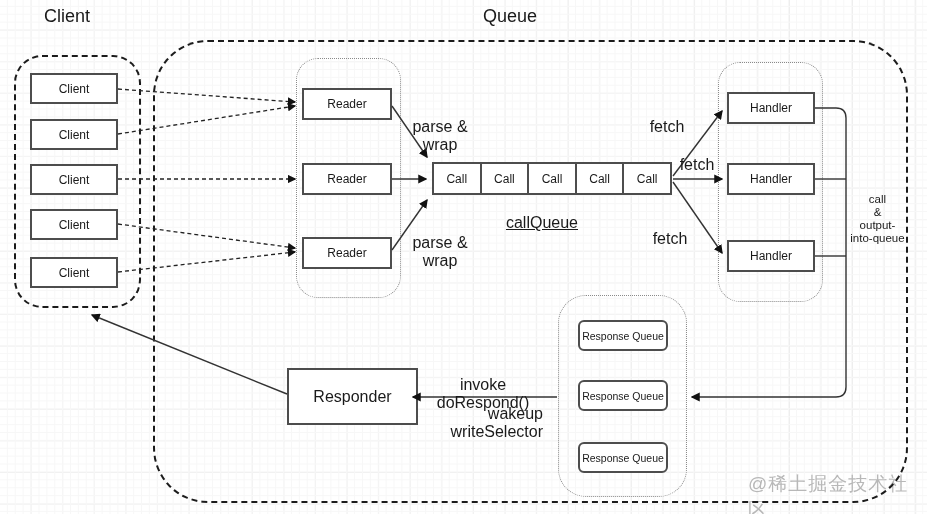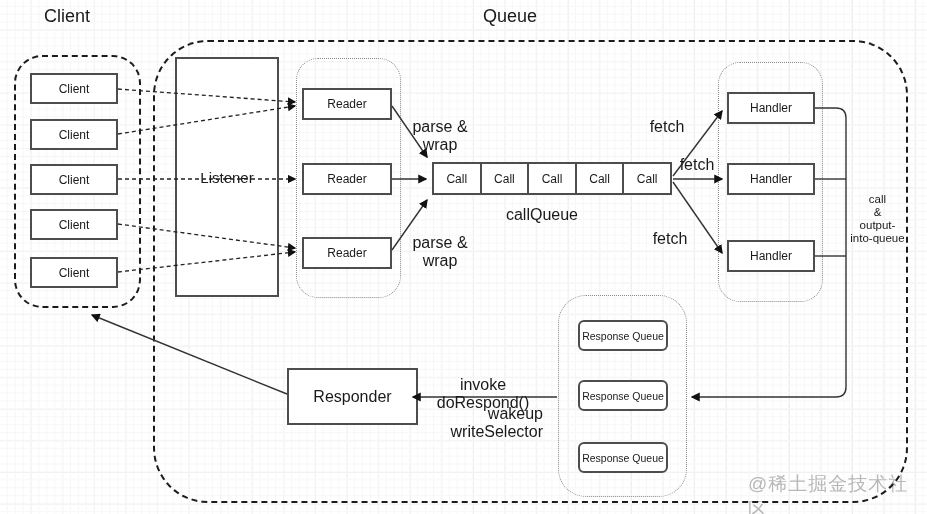--- a/index.html
+++ b/index.html
@@ -62,34 +62,33 @@
   <div class="group dot" style="left:296px;top:58px;width:105px;height:240px;"></div>
   <div class="group dot" style="left:718px;top:62px;width:105px;height:240px;"></div>
   <div class="group dot" style="left:558px;top:295px;width:129px;height:202px;border-radius:28px;"></div>
 
   <div class="box" style="left:30px;top:73px;width:88px;height:31px;">Client</div>
   <div class="box" style="left:30px;top:119px;width:88px;height:31px;">Client</div>
   <div class="box" style="left:30px;top:164px;width:88px;height:31px;">Client</div>
   <div class="box" style="left:30px;top:209px;width:88px;height:31px;">Client</div>
   <div class="box" style="left:30px;top:257px;width:88px;height:31px;">Client</div>
 
-  <div class="box big" style="left:175px;top:57px;width:104px;height:240px;">Listener</div>
 
   <div class="box" style="left:302px;top:88px;width:90px;height:32px;">Reader</div>
   <div class="box" style="left:302px;top:163px;width:90px;height:32px;">Reader</div>
   <div class="box" style="left:302px;top:237px;width:90px;height:32px;">Reader</div>
 
   <div class="callrow" style="left:432px;top:162px;width:240px;height:33px;">
     <div class="cell">Call</div>
     <div class="cell">Call</div>
     <div class="cell">Call</div>
     <div class="cell">Call</div>
     <div class="cell">Call</div>
   </div>
-  <div class="lbl" style="left:492px;top:206px;width:100px;">callQueue</div>
+  <div class="lbl" style="left:492px;top:214px;width:100px;text-decoration:underline;">callQueue</div>
 
   <div class="box" style="left:727px;top:92px;width:88px;height:32px;">Handler</div>
   <div class="box" style="left:727px;top:163px;width:88px;height:32px;">Handler</div>
   <div class="box" style="left:727px;top:240px;width:88px;height:32px;">Handler</div>
 
   <div class="box rq" style="left:578px;top:320px;width:90px;height:31px;">Response Queue</div>
   <div class="box rq" style="left:578px;top:380px;width:90px;height:31px;">Response Queue</div>
   <div class="box rq" style="left:578px;top:442px;width:90px;height:31px;">Response Queue</div>
 
   <div class="box resp" style="left:287px;top:368px;width:131px;height:57px;">Responder</div>

